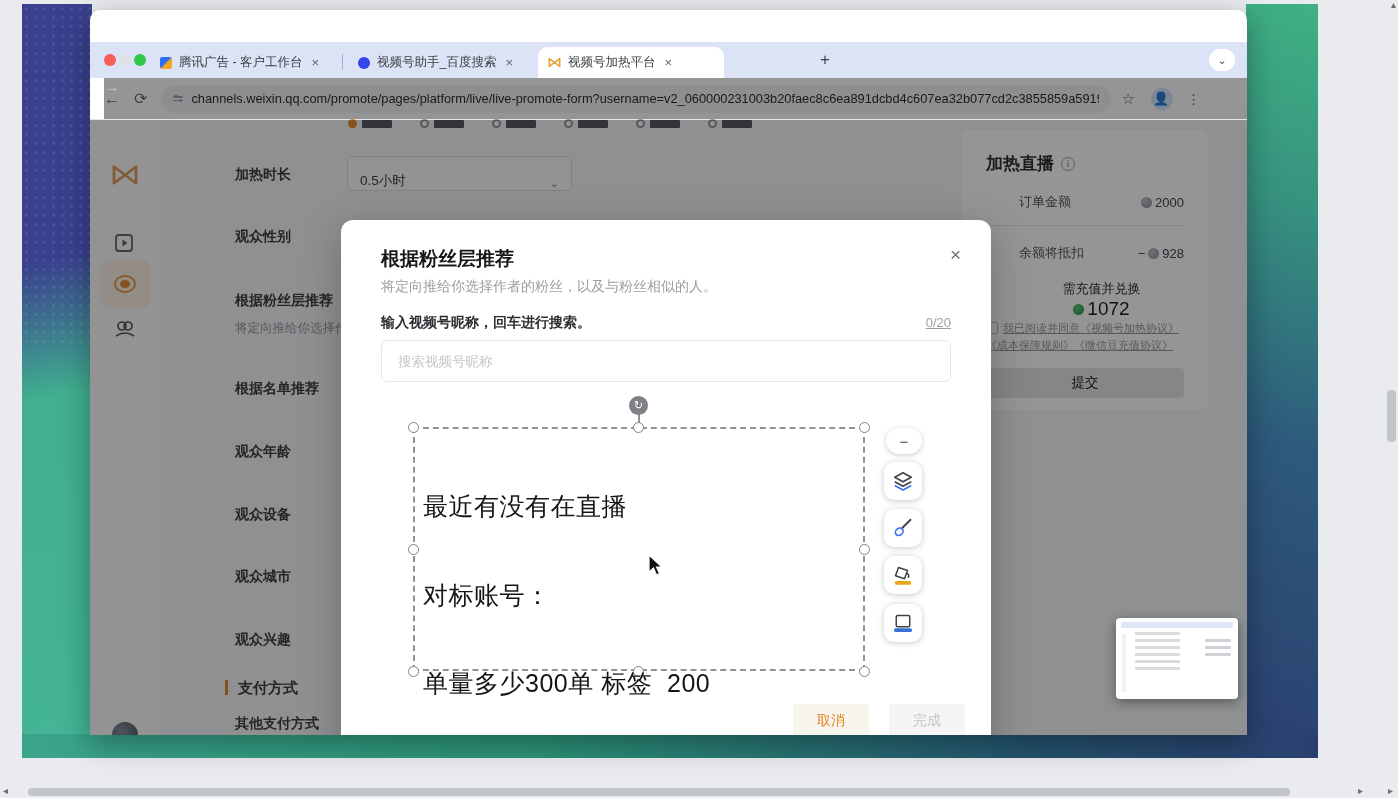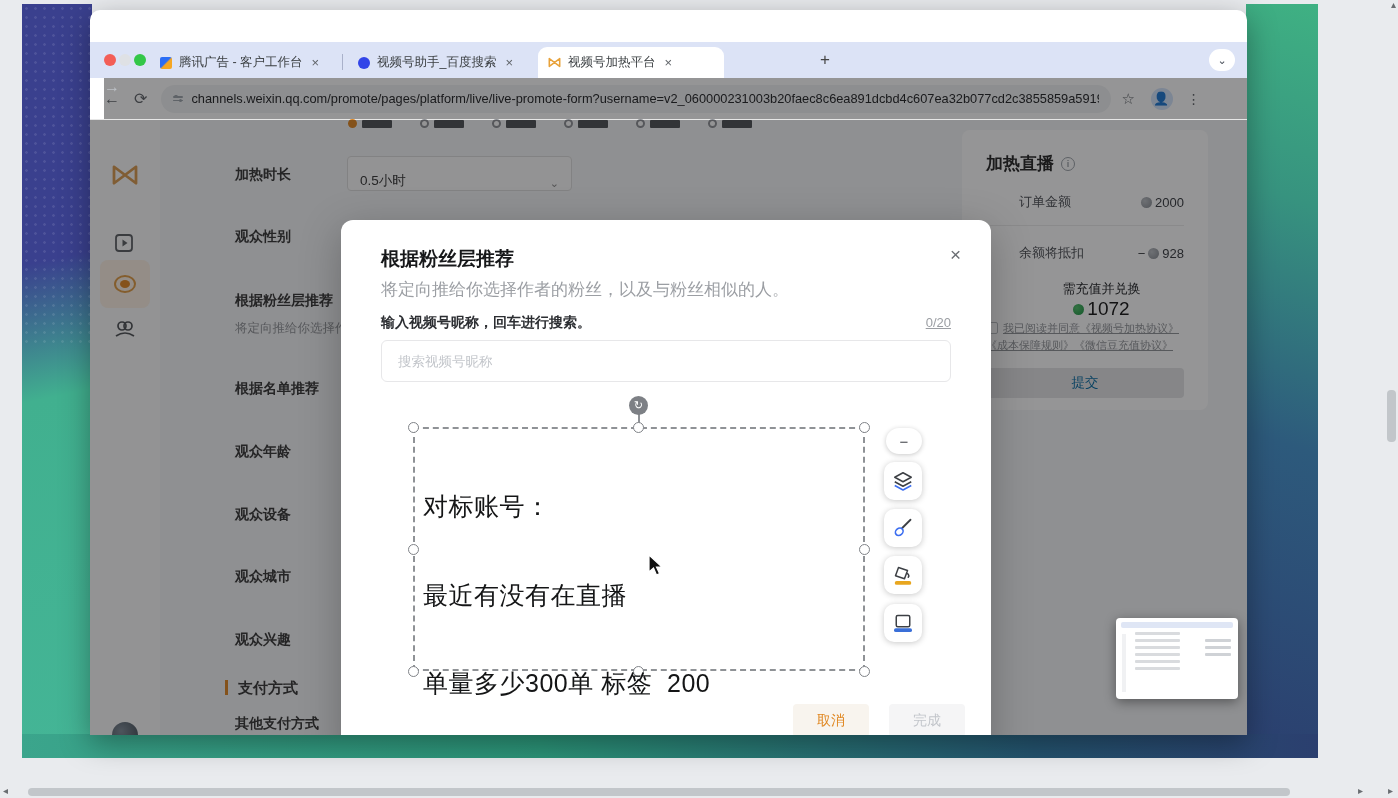--- a/index.html
+++ b/index.html
@@ -80,29 +80,29 @@
   .info-ic { width:14px; height:14px; border:1.4px solid #9aa0a6; border-radius:50%; color:#9aa0a6; font-size:9px; line-height:12px; text-align:center; font-style:normal; }
   .sum-row { display:flex; justify-content:space-between; align-items:center; margin-top:18px; font-size:13px; color:#4a4d52;margin-left:33px; }
   .sum-val { display:flex; align-items:center; gap:3px; color:#35383d; }
   .coin { width:11px; height:11px; border-radius:50%; background:radial-gradient(circle at 35% 35%, #b9bdc2, #84898f); display:inline-block; }
   .coin.green { background:radial-gradient(circle at 35% 35%, #4ebf67, #168f3e); }
   .sum-div { height:1px; background:#ececec; margin-top:14px; }
   .sum-row.strong { font-weight:normal; color:#1a1c1f;flex-direction:column; }
   .sum-row.strong .sum-val { font-size:19px; color:#111; }
   .agree { font-size:11px; color:#8f9296; line-height:17px;text-decoration:underline; }
   .cb { display:inline-block; width:12px; height:12px; border:1px solid #b7babe; border-radius:2px; background:#fff; vertical-align:-2px; margin-right:5px; }
-  .submit-btn { margin-top:14px; width:100%; height:30px; border:none; border-radius:4px; background:#e3e4e6; color:#0369a1; font-size:13.5px; }
+  .submit-btn { margin-top:14px; width:100%; height:30px; border:none; border-radius:4px; background:#e3e4e6; color:#000000; font-size:13.5px; }
 
   .dim { position:absolute; inset:0; background:rgba(20,20,22,.45); }
 
   
   .modal { position:absolute; left:251px; top:100px; width:650px; height:540px; background:#fff; border-radius:12px; box-shadow:0 10px 40px rgba(0,0,0,.25); }
   .m-title { position:absolute; left:40px; top:26px; font-size:19px; font-weight:bold; color:#17181a; }
   .m-close { position:absolute; right:30px; top:24px; font-size:19px; color:#6b6e73; }
-  .m-sub { position:absolute; left:40px; top:58px; font-size:17px; color:#9b9ea3; }
+  .m-sub { position:absolute; left:40px; top:58px; font-size:14px; color:#9b9ea3; }
   .m-label { position:absolute; left:40px; top:94px; font-size:14px; font-weight:bold; color:#2c2e32; }
   .m-count { position:absolute; right:40px; top:95px; font-size:13px; color:#9b9ea3;text-decoration:underline; }
   .m-input { position:absolute; left:40px; top:120px; width:570px; height:42px; border:1px solid #e7e7e9; border-radius:6px; padding:0 16px; font-size:13.5px; color:#c2410c; outline:none; }
   .m-input::placeholder { color:#c3c6cb; }
   .m-btn { position:absolute; top:484px; height:33px; border:none; border-radius:4px; font-size:14px; }
   .btn-cancel { left:452px; width:76px; background:#f8f4ee; color:#e0861f; }
   .btn-done { left:548px; width:76px; background:#f5f5f6; color:#c3c6cb; }
 
   
   .ann-box { position:absolute; left:323px; top:307px; width:452px; height:244px; border:2px dashed #8f9296; }
@@ -299,22 +299,22 @@
     <span class="handle" style="left:318px;top:302px"></span>
     <span class="handle" style="left:543px;top:302px"></span>
     <span class="handle" style="left:769px;top:302px"></span>
     <span class="handle" style="left:318px;top:424px"></span>
     <span class="handle" style="left:769px;top:424px"></span>
     <span class="handle" style="left:318px;top:546px"></span>
     <span class="handle" style="left:543px;top:546px"></span>
     <span class="handle" style="left:769px;top:546px"></span>
 
     <div class="ann-text">
+      <div>最近有没有在直播</div>
       <div>对标账号：</div>
-      <div>最近有没有在直播</div>
       <div>单量多少300单 标签  200</div>
       <div>是否人设号 粘性</div>
       
       
       
       
     </div>
 
     <div class="tool-minus">−</div>
     <div class="tool-btn" style="top:342px">

